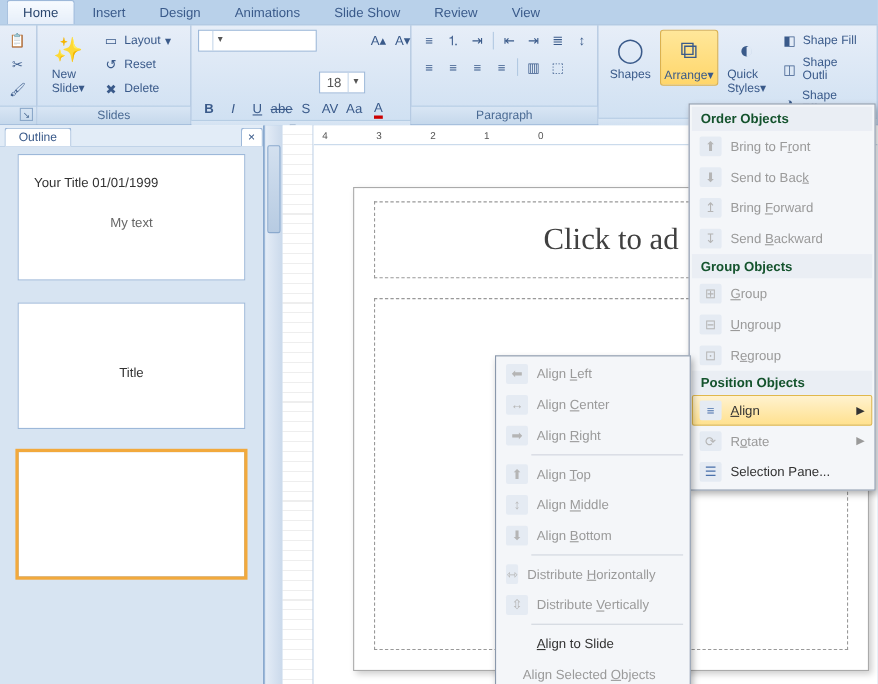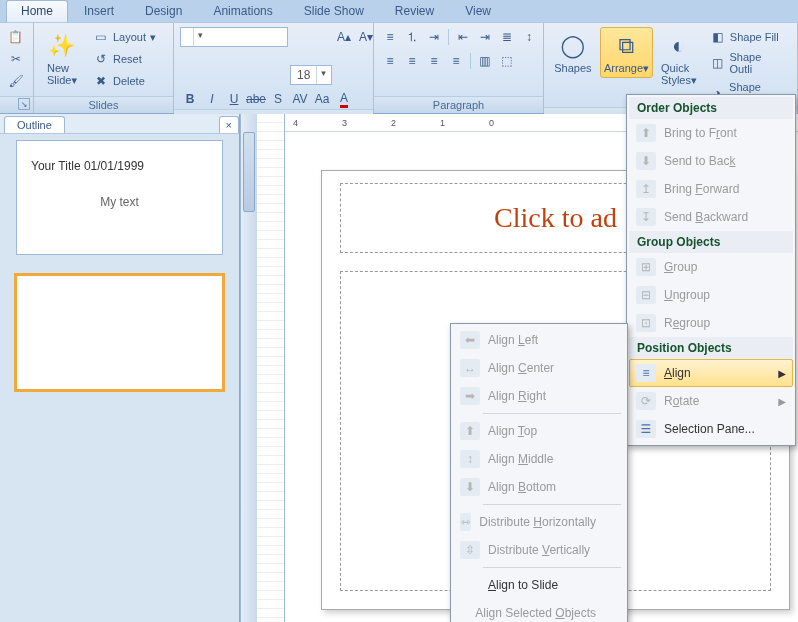--- a/index.html
+++ b/index.html
@@ -43,21 +43,21 @@
   .thumb { background:#fff; border:1px solid #9db8d9; margin-bottom:20px; height:115px; padding:18px 14px; font-size:12px; color:#333; position:relative;}
   .thumb.sel { outline:3px solid #f2a93c; outline-offset:-1px;}
   .thumb .t2 { font-size:12px; color:#666; text-align:center; margin-top:22px;}
   
   .rulers { width:28px; background:#fff; border-right:1px solid #9db8d9; position:relative;}
   .vruler { position:absolute; inset:0; background: repeating-linear-gradient(#fff,#fff 8px,#eee 8px,#eee 9px);}
   
   .canvas-wrap { flex:1; background:#fff; position:relative; overflow:hidden;}
   .hruler { height:18px; background:#fff; border-bottom:1px solid #c6d7ea; font-size:9px; color:#555; padding-left:8px; display:flex; align-items:center; gap:44px;}
   .canvas { position:absolute; left:36px; top:56px; right:8px; height:440px; background:#fff; border:1px solid #aaa; box-shadow: 3px 3px 6px rgba(0,0,0,.2);}
-  .placeholder { position:absolute; left:18px; top:12px; right:18px; height:70px; border:1px dashed #999; display:flex; align-items:center; justify-content:center; font-size:28px; color:#c2410c; font-family:Georgia,serif;}
+  .placeholder { position:absolute; left:18px; top:12px; right:18px; height:70px; border:1px dashed #999; display:flex; align-items:center; justify-content:center; font-size:28px; color:#404040; font-family:Georgia,serif;}
   .placeholder2 { position:absolute; left:18px; top:100px; right:18px; bottom:18px; border:1px dashed #999;}
   
   .scroll-v { width:17px; background:linear-gradient(90deg,#e5edf7,#cad9eb); border-left:1px solid #9db8d9;}
   .scroll-thumb { background:linear-gradient(#d3e0ef,#b7cbe2); border:1px solid #8aa9cd; border-radius:2px; margin:18px 2px; height:80px;}
   
   
   .menu { position:absolute; background:#f4f6f9; border:1px solid #8a98ab; box-shadow: 2px 3px 6px rgba(0,0,0,.3); padding:2px; font-size:12px; color:#333;}
   .menu .hdr { font-weight:bold; color:#14532d; padding:4px 8px 4px 8px; background:#eaeef4;}
   .menu .item { display:flex; align-items:center; gap:8px; padding:4px 28px 4px 6px; cursor:pointer; border:1px solid transparent; border-radius:2px; white-space:nowrap; position:relative;}
   .menu .item.hl { background:linear-gradient(#fff2cf,#ffe18f); border-color:#e0b84b;}
@@ -222,20 +222,23 @@
   <div class="outline-pane">
     <div class="outline-tab">
       <span>Outline</span>
       <span class="x">×</span>
     </div>
     <div class="slides-list">
       <div class="thumb">
         <div>Your Title 01/01/1999</div>
         <div class="t2">My text</div>
       </div>
+      <div class="thumb">
+        <div style="text-align:center;margin-top:38px;">Title</div>
+      </div>
       <div class="thumb sel"></div>
     </div>
   </div>
   <div class="scroll-v">
       <div class="scroll-thumb"></div>
     </div>
 
   <div class="rulers">
       <div class="vruler"></div>
     </div>

